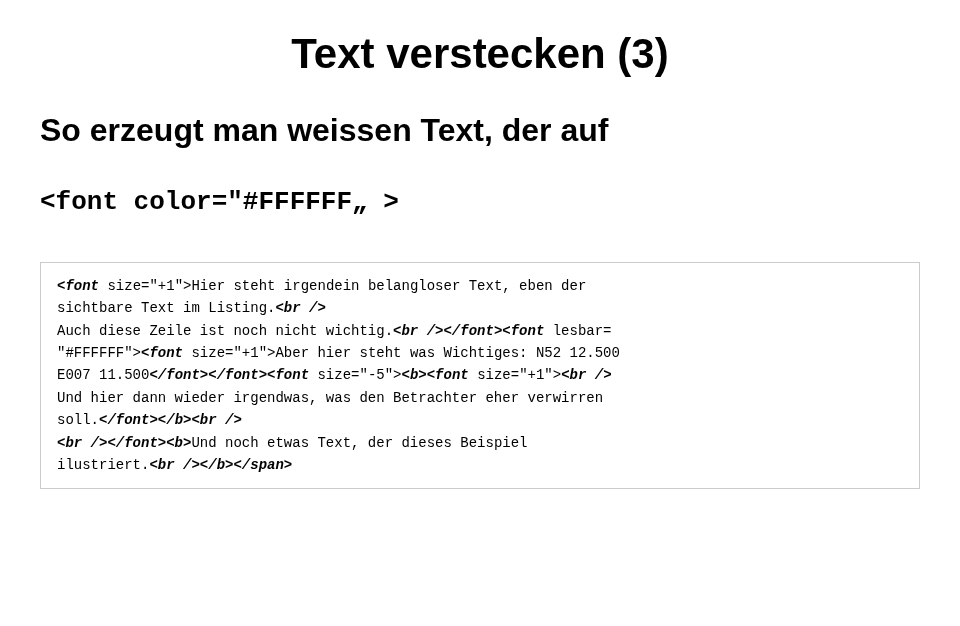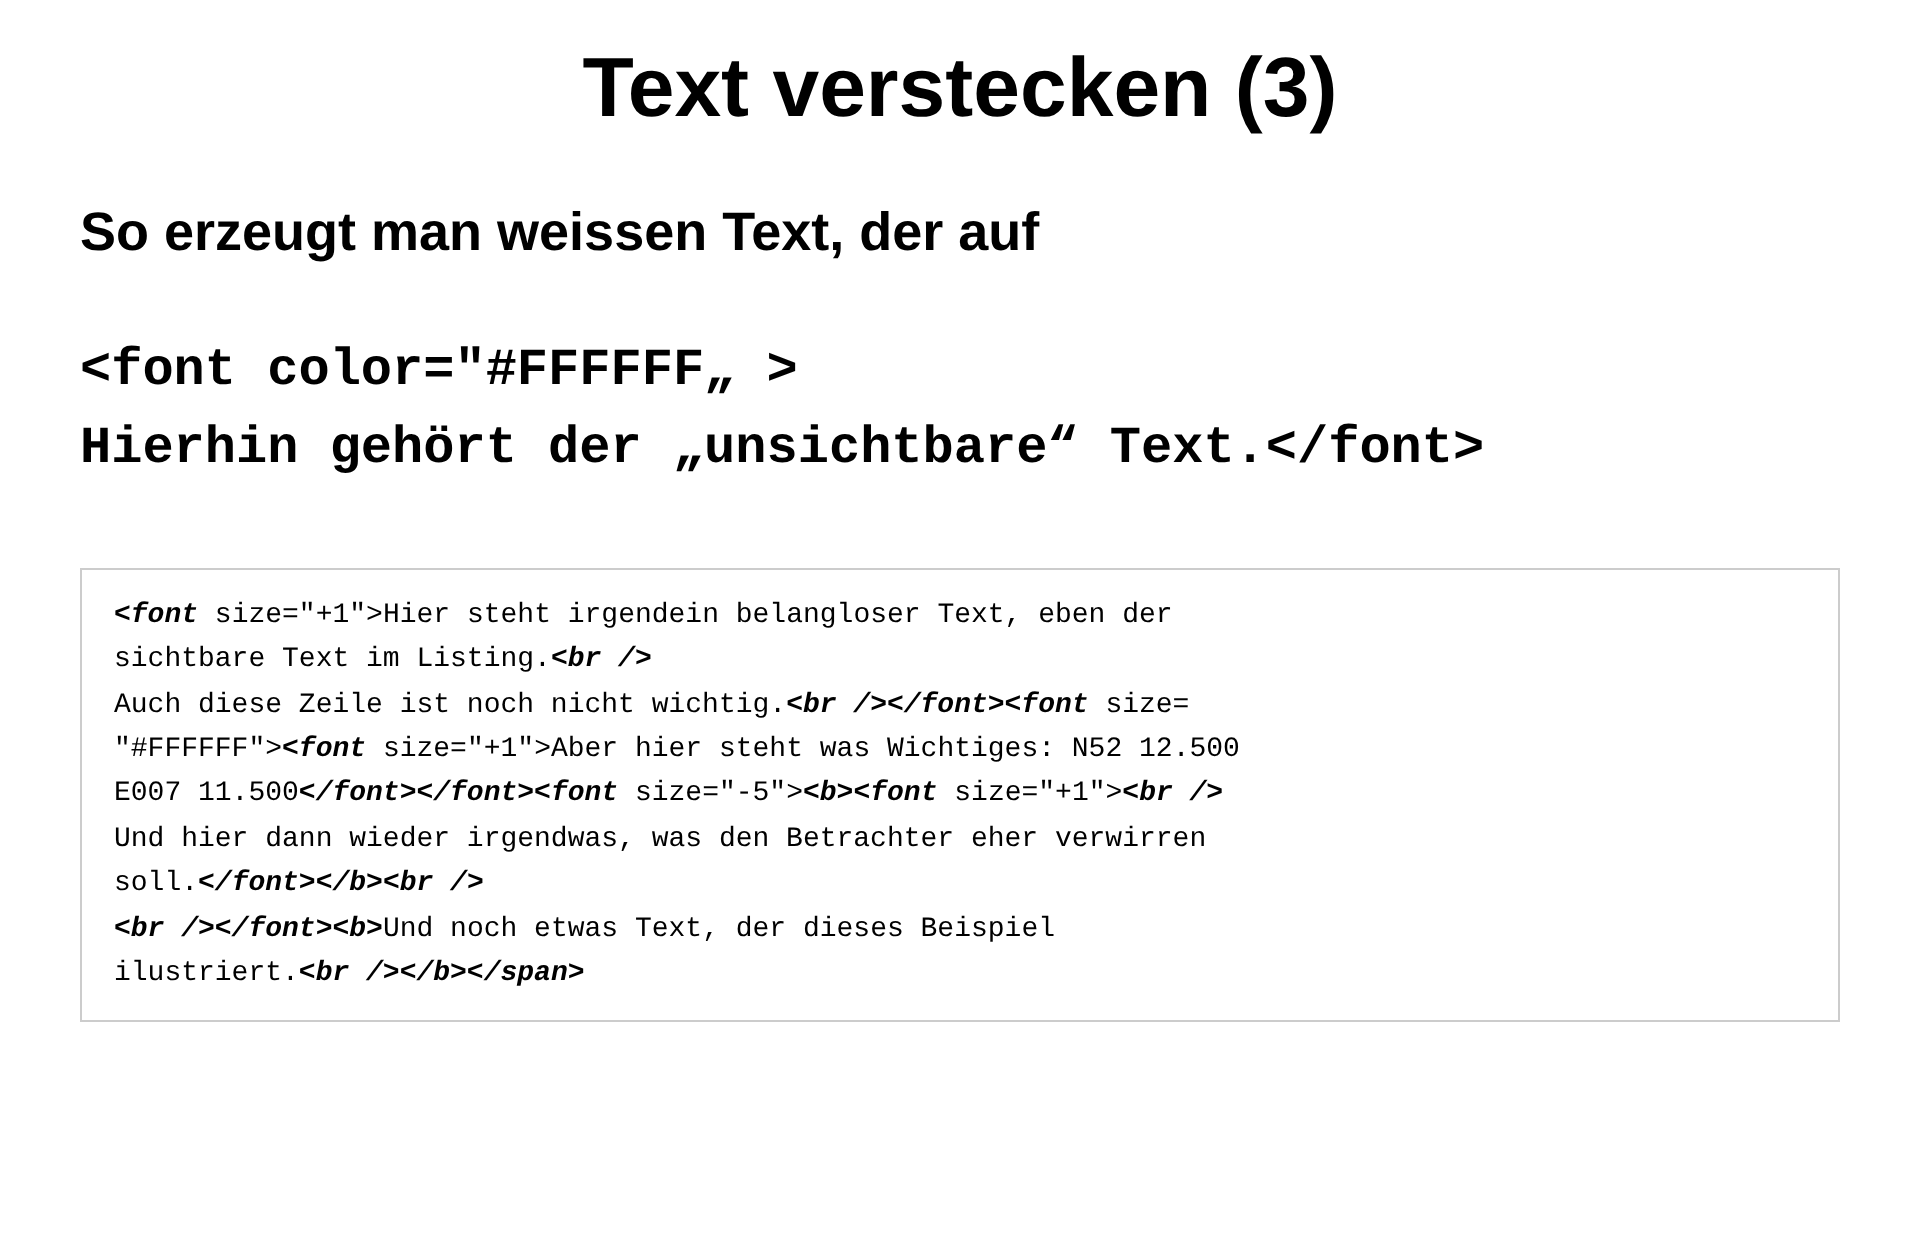--- a/index.html
+++ b/index.html
@@ -16,25 +16,26 @@
       padding: 20px 40px 30px 40px;
     }
 
     .page-title {
       text-align: center;
       font-family: Arial, Helvetica, sans-serif;
       font-size: 42px;
       font-weight: bold;
       color: #000000;
       margin-bottom: 30px;
+      margin-top: 10px;
     }
 
     .intro-text {
       font-family: Arial, Helvetica, sans-serif;
-      font-size: 27px;
+      font-size: 32px;
       font-weight: bold;
       color: #000000;
       line-height: 1.4;
       margin-bottom: 30px;
     }
 
     .code-block-main {
       font-family: 'Courier New', Courier, monospace;
       font-size: 26px;
       font-weight: bold;
@@ -63,26 +64,25 @@
 <body>
 
 <h1 class="page-title">Text verstecken (3)</h1>
 
 <div class="intro-text">
   <div>So erzeugt man weissen Text, der auf</div>
 </div>
 
 <div class="code-block-main">
   <div>&lt;font color="#FFFFFF„ &gt;</div>
-  <div>Hierhin gehört der „unsichtbare“ Text.&lt;/font&gt;</div>
 </div>
 
 <div class="code-small">
   <span class="kw">&lt;font</span> <span>size="+1"</span><span>&gt;</span>Hier steht irgendein belangloser Text, eben der<br>
   sichtbare Text im Listing.<span class="kw">&lt;br /&gt;</span><br>
-  Auch diese Zeile ist noch nicht wichtig.<span class="kw">&lt;br /&gt;&lt;/font&gt;</span><span class="kw">&lt;font</span> <span>size=</span><br>
+  Auch diese Zeile ist noch nicht wichtig.<span class="kw">&lt;br /&gt;&lt;/font&gt;</span><span class="kw">&lt;font</span> <span>lesbar=</span><br>
   "#FFFFFF"&gt;<span class="kw">&lt;font</span> <span>size="+1"</span>&gt;Aber hier steht was Wichtiges: N52 12.500<br>
   E007 11.500<span class="kw">&lt;/font&gt;&lt;/font&gt;</span><span class="kw">&lt;font</span> <span>size="-5"</span>&gt;<span class="kw">&lt;b&gt;</span><span class="kw">&lt;font</span> <span>size="+1"</span>&gt;<span class="kw">&lt;br /&gt;</span><br>
   Und hier dann wieder irgendwas, was den Betrachter eher verwirren<br>
   soll.<span class="kw">&lt;/font&gt;&lt;/b&gt;</span><span class="kw">&lt;br /&gt;</span><br>
   <span class="kw">&lt;br /&gt;&lt;/font&gt;</span><span class="kw">&lt;b&gt;</span>Und noch etwas Text, der dieses Beispiel<br>
   ilustriert.<span class="kw">&lt;br /&gt;&lt;/b&gt;&lt;/span&gt;</span>
 </div>
 
 </body></html>

